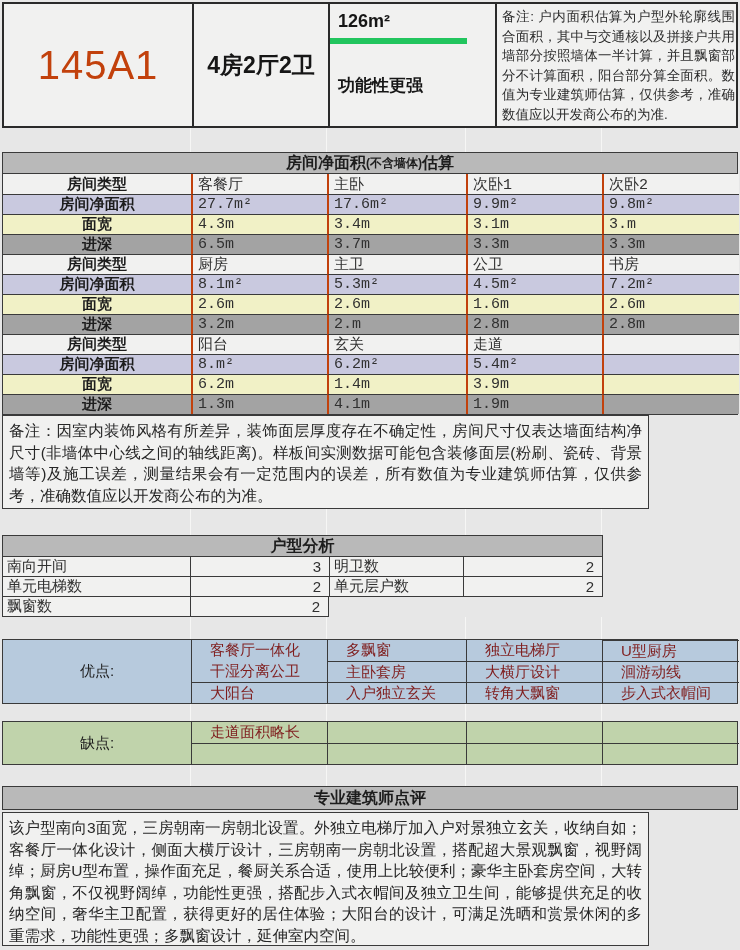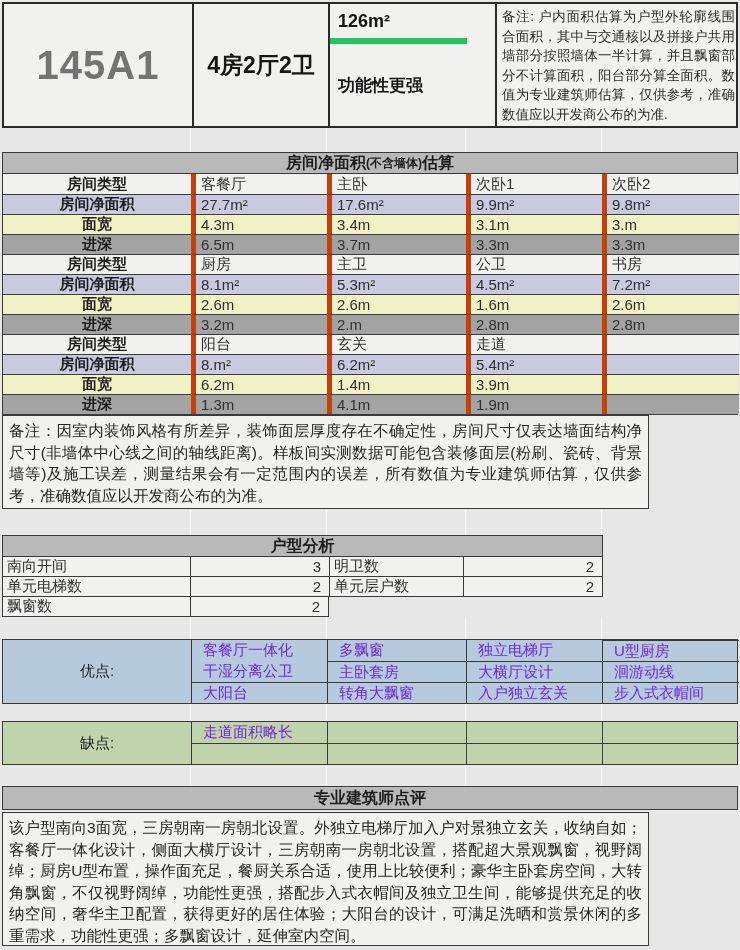--- a/index.html
+++ b/index.html
@@ -30,21 +30,21 @@
   #top-table {
     display: grid;
     grid-template-columns: 188px 136px 139px 273px;
     width: 736px; height: 126px;
     border: 2px solid #2a2a2a;
     background: #f1f1f0;
   }
   .tt-cell { border-left: 2px solid #2a2a2a; overflow: hidden; }
   .tt-cell:first-child { border-left: none; }
   .tt-unit { display:flex; align-items:center; justify-content:center;
-    font-size: 40px; font-weight: 700; letter-spacing: 1px; color:#737373; }
+    font-size: 40px; font-weight: 400; letter-spacing: 1px; color:#c2410c; }
   .tt-layout { display:flex; align-items:center; justify-content:center;
     font-size: 23px; font-weight: 700; color:#161616; }
   .tt-split { display:flex; flex-direction:column; }
   .tt-area-val { height: 40px; border-bottom: 6px solid #22c55e;
     display:flex; align-items:center; padding-left: 8px;
     font-size: 18px; font-weight: 700; color:#161616; }
   .tt-area-label { flex: 1; display:flex; align-items:center; padding-left: 8px;
     font-size: 17px; font-weight: 700; color:#161616; }
   .tt-note { padding: 3px 5px; font-size: 13.5px; line-height: 1.45;
     color: #2c2c2c; text-align: justify; margin-left: 28px; }
@@ -60,21 +60,21 @@
   
   #room-grid {
     display: grid;
     grid-template-columns: 188px 136px 139px 136px 137px;
     grid-auto-rows: 20px;
     width: 736px;
     border: 1px solid #3a3a3a; border-top: none;
   }
   .cell { display:flex; align-items:center; font-size: 15px;
     background: #f1f1f0; color:#303030; overflow:hidden; white-space:nowrap; }
-  .cell.bl { border-left: 5px solid #c2410c; }
+  .cell.bl { border-left: 2px solid #c2410c; font-family: Liberation Mono, monospace; }
   .cell.bt { border-top: 1px solid #3a3a3a; }
   .cell.label { justify-content:center; font-weight:700; color:#1d1d1d; }
   .cell.val { padding-left: 5px; }
   .row-area  { background: #c9c9df; }
   .row-width { background: #f1f1c6; }
   .row-depth { background: #a3a3a3; }
   
   .note-box {
     width: 647px;
     border: 1px solid #3a3a3a;
@@ -107,21 +107,21 @@
     width: 736px;
     border: 1px solid #3a3a3a;
   }
   #pros-block { grid-auto-rows: 21px; background: #b7cadd; }
   #cons-block { grid-auto-rows: 21px; background: #c0d3ab; }
   .block-label { grid-column: 1; display:flex; align-items:center;
     justify-content:center; font-size: 15px; color:#1d1d1d; }
   #pros-block .block-label { grid-row: 1 / span 3; }
   #cons-block .block-label { grid-row: 1 / span 2; }
   .block-cell { border-left: 1px solid #3a3a3a; display:flex; align-items:center;
-    padding-left: 11px; font-size: 15px; color:#6d28d9; overflow:hidden; white-space:nowrap;text-align:center; }
+    padding-left: 18px; font-size: 15px; color:#7f1d1d; overflow:hidden; white-space:nowrap;text-align:center; }
   .block-cell.bt { border-top: 1px solid #3a3a3a; }
   
   #review-header { height: 24px; }
 </style>
 </head>
 <body>
 
 <div id="page">
 
   <div id="top-table">
@@ -230,22 +230,22 @@
     <div class="block-label">优点:</div>
   <div class="block-cell">客餐厅一体化</div>
       <div class="block-cell">多飘窗</div>
       <div class="block-cell">独立电梯厅</div>
       <div class="block-cell bt">U型厨房</div>
       <div class="block-cell">干湿分离公卫</div>
       <div class="block-cell bt">主卧套房</div>
       <div class="block-cell bt">大横厅设计</div>
       <div class="block-cell bt">洄游动线</div>
       <div class="block-cell bt">大阳台</div>
+      <div class="block-cell bt">入户独立玄关</div>
       <div class="block-cell bt">转角大飘窗</div>
-      <div class="block-cell bt">入户独立玄关</div>
       <div class="block-cell bt">步入式衣帽间</div>
     </div>
 
   <div class="gap" style="height:17px"></div>
 
   <div id="cons-block" class="block">
     <div class="block-label">缺点:</div>
   <div class="block-cell">走道面积略长</div>
       <div class="block-cell"></div>
       <div class="block-cell"></div>

